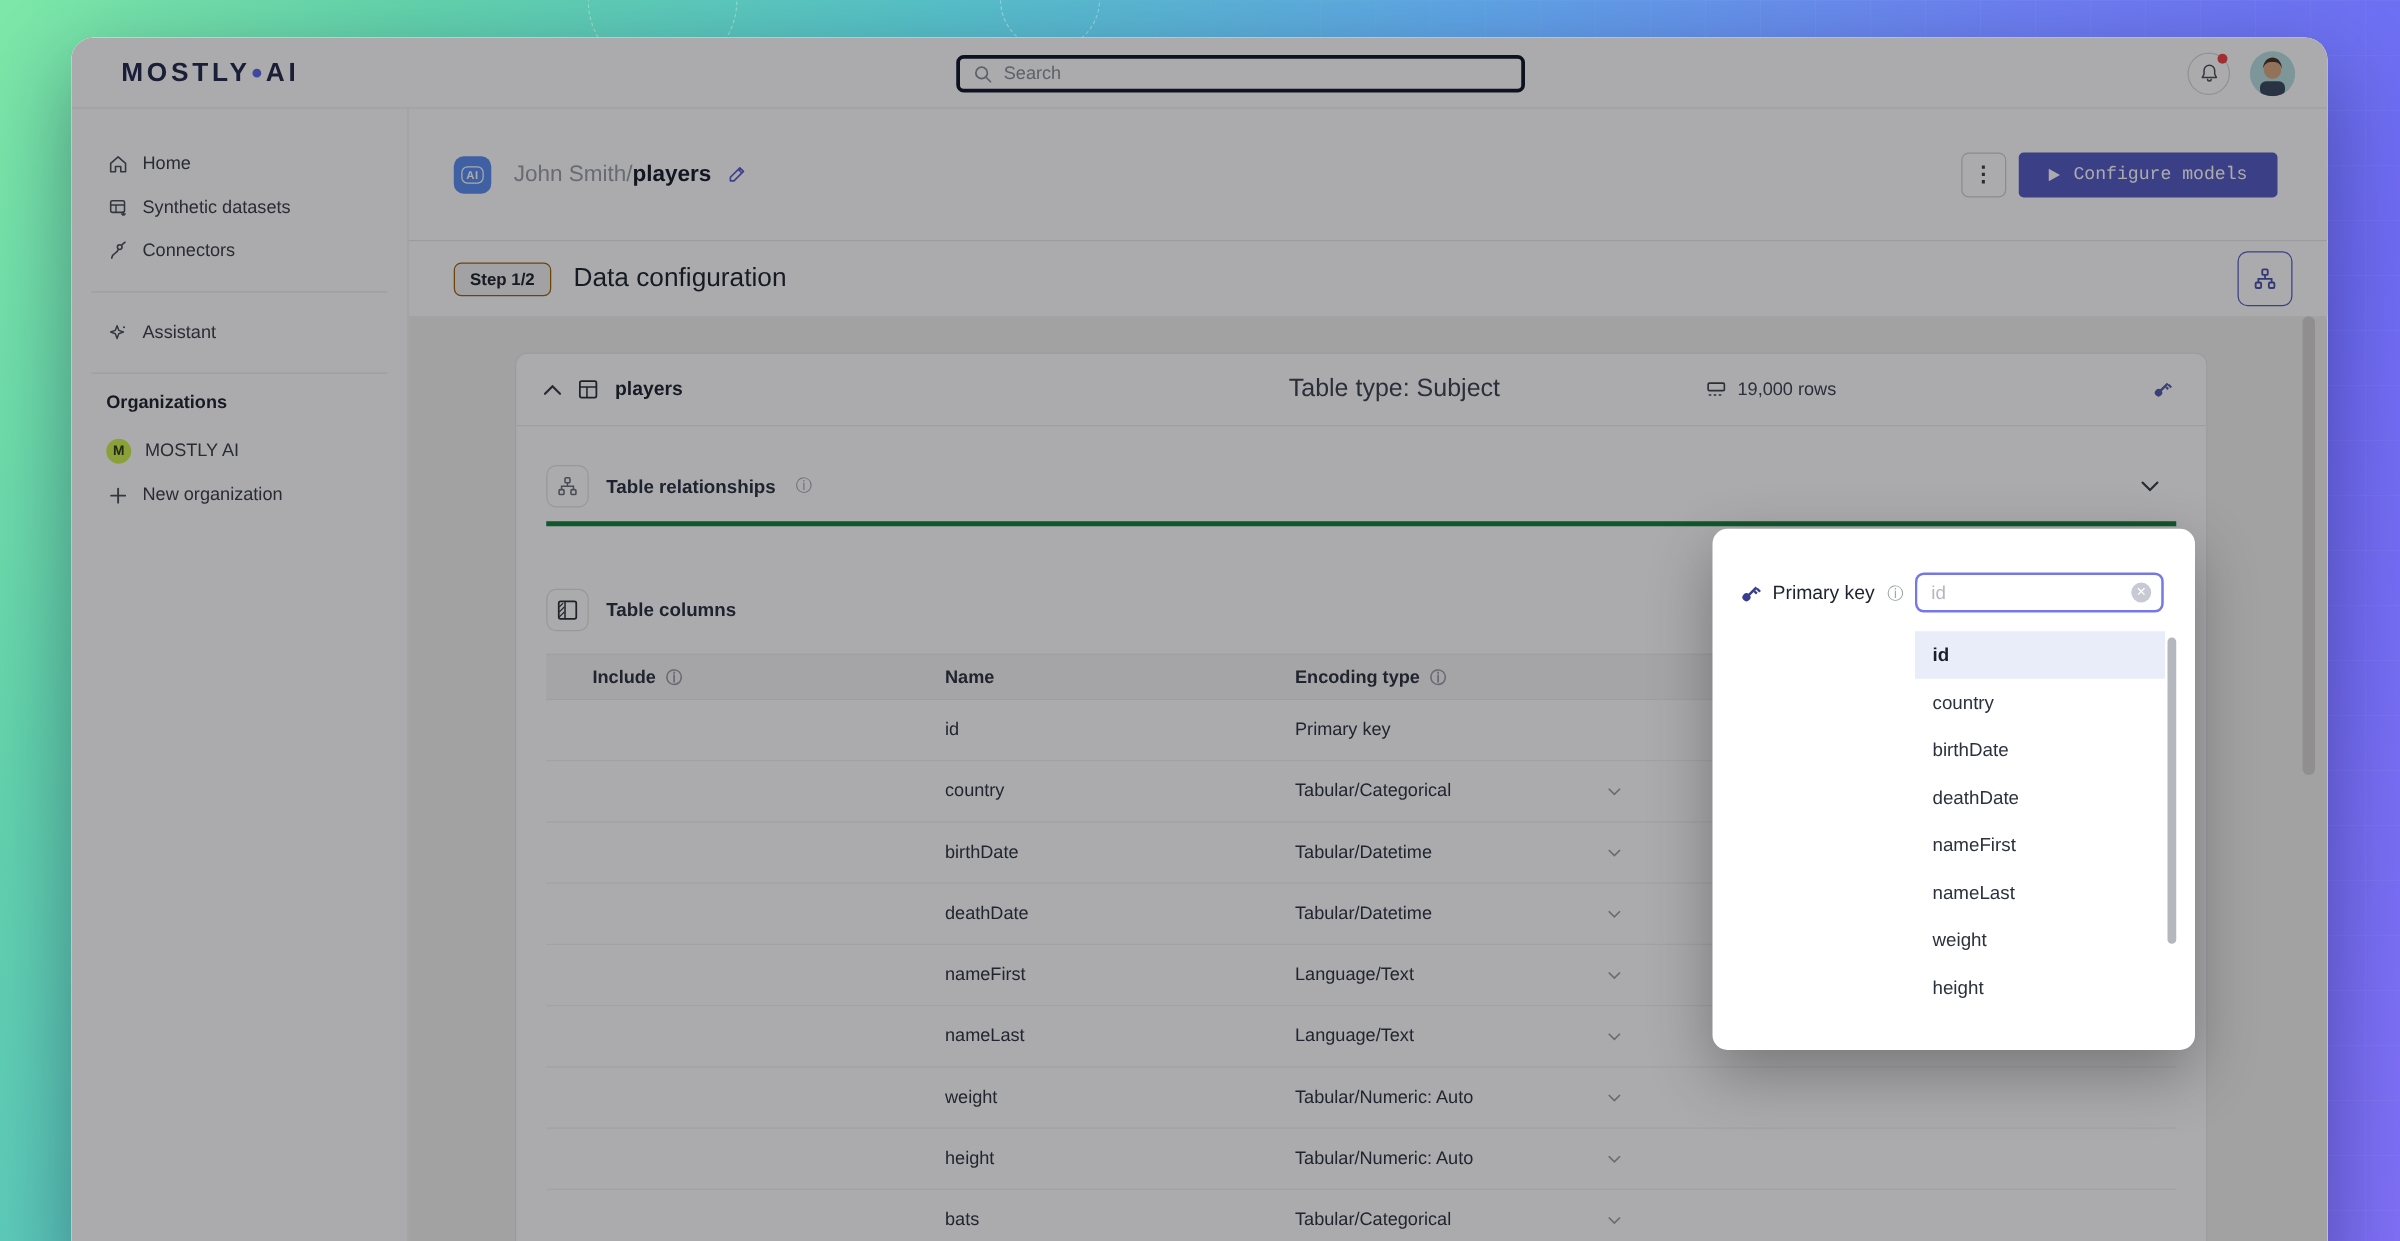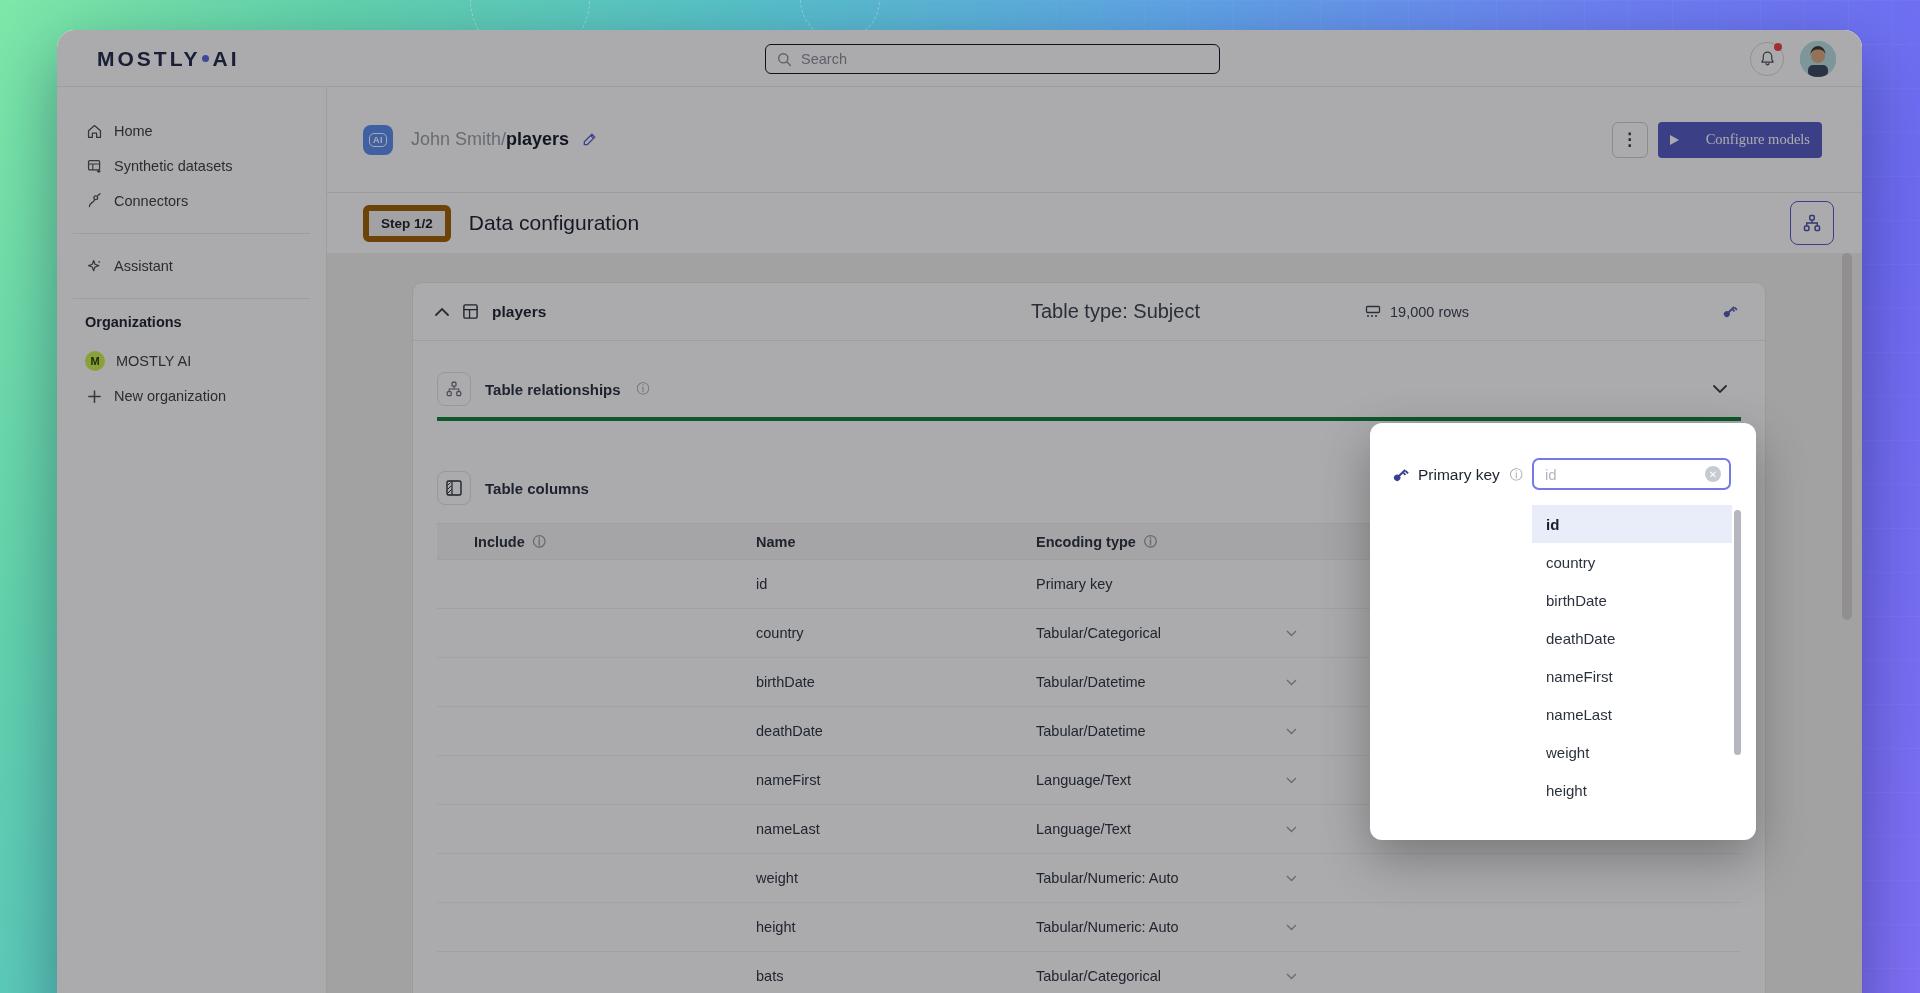--- a/index.html
+++ b/index.html
@@ -18,21 +18,21 @@
 
   
   .window { position:absolute; left:57px; top:30px; width:1805px; height:1000px;
     background:#fff; border-radius:18px; overflow:hidden; box-shadow:0 24px 70px rgba(0,0,30,.35); }
 
   
   .topbar { position:absolute; left:0; top:0; right:0; height:57px; background:#fff; border-bottom:1px solid #ebebeb; }
   .logo { position:absolute; left:40px; top:0; height:57px; display:flex; align-items:center;
     font-weight:800; font-size:21px; letter-spacing:3px; color:#232a4d; }
   .logo-dot { display:inline-block; width:7px; height:7px; border-radius:50%; background:#5b68e8; margin:0 4px 0 1px; }
-  .search { position:absolute; left:708px; top:14px; width:455px; height:30px; border:1px solid #0f172a; border-radius:6px;
+  .search { position:absolute; left:708px; top:14px; width:455px; height:30px; border:3px solid #0f172a; border-radius:6px;
     display:flex; align-items:center; gap:9px; padding:0 11px; background:#fff; }
   .search input { border:none; outline:none; flex:1; font-size:14.5px; font-family:"Liberation Sans",sans-serif; color:#333; background:transparent; }
   .search input::placeholder { color:#8a8f98; }
   .topbar-right { position:absolute; right:26px; top:0; height:57px; display:flex; align-items:center; gap:16px; }
   .bell-btn { position:relative; width:34px; height:34px; border:1px solid #d8d8d8; border-radius:50%;
     display:flex; align-items:center; justify-content:center; background:#fff; }
   .bell-dot { position:absolute; right:1px; top:0; width:8px; height:8px; border-radius:50%; background:var(--notification_red); }
   .avatar { width:36px; height:36px; border-radius:50%; overflow:hidden; background:#bfe3df; }
 
   
@@ -50,26 +50,26 @@
   .main { position:absolute; left:270px; top:57px; right:0; bottom:0; display:flex; flex-direction:column; background:#fff; }
   .crumb-row { height:105px; display:flex; align-items:center; padding:0 40px 0 36px; }
   .ai-chip { width:30px; height:30px; border-radius:8px; background:var(--ai_chip_blue); display:flex; align-items:center; justify-content:center; }
   .ai-chip-inner { border:1.5px solid #fff; border-radius:5px; padding:1px 3px; color:#fff; font-size:9px; font-weight:700; letter-spacing:.5px; }
   .crumb-text { margin-left:18px; font-size:18px; color:#9aa0a6; display:flex; align-items:center; }
   .crumb-current { color:#171e2b; font-weight:700; }
   .edit-ic { margin-left:11px; display:flex; }
   .crumb-actions { margin-left:auto; display:flex; align-items:center; gap:10px; }
   .kebab-btn { width:36px; height:36px; border:1px solid #cfcfcf; border-radius:6px; background:#fff;
     font-size:17px; font-weight:700; color:#3a3f46; display:flex; align-items:center; justify-content:center; cursor:pointer; }
-  .configure-btn { height:36px; padding:0 12px; border:none; border-radius:4px; background:var(--accent_indigo); color:#fff;
-    font-size:14.5px; font-weight:500; font-family:Liberation Serif, serif; display:flex; align-items:center; gap:27px; cursor:pointer; }
+  .configure-btn { height:36px; padding:0 24px; border:none; border-radius:4px; background:var(--accent_indigo); color:#fff;
+    font-size:14.5px; font-weight:500; font-family:Liberation Mono, monospace; display:flex; align-items:center; gap:11px; cursor:pointer; }
   .play-tri { width:0; height:0; border-left:9px solid #fff; border-top:5.5px solid transparent; border-bottom:5.5px solid transparent; }
 
   .step-row { height:61px; border-top:1px solid #e9e9e9; display:flex; align-items:center; padding:0 28px 0 36px; }
-  .step-chip { padding:5px 12px; background:#f1f1f1; border:6px solid #a16207; border-radius:6px; font-size:13.5px; font-weight:700; color:#20252e; }
+  .step-chip { padding:5px 12px; background:#f1f1f1; border:1px solid #a16207; border-radius:6px; font-size:13.5px; font-weight:700; color:#20252e; }
   .step-title { margin-left:18px; font-size:21px; color:#1c232e; }
   .tree-btn { margin-left:auto; width:44px; height:44px; border:1px solid var(--accent_indigo); border-radius:8px; background:#fff;
     display:flex; align-items:center; justify-content:center; cursor:pointer; }
 
   .content { flex:1; background:#f2f1ef; position:relative; }
   .card { position:absolute; left:85px; top:29px; width:1354px; bottom:-60px; background:#fff;
     border:1px solid #e7e7e7; border-radius:10px 10px 0 0; overflow:hidden; }
   .card-header { position:relative; height:58px; border-bottom:1px solid #ececec; display:flex; align-items:center; padding:0 22px; gap:13px; }
   .card-title { font-size:15.5px; font-weight:600; color:#1d2430; }
   .type-label { position:absolute; left:618px; font-size:20px; color:#3c4350; }

